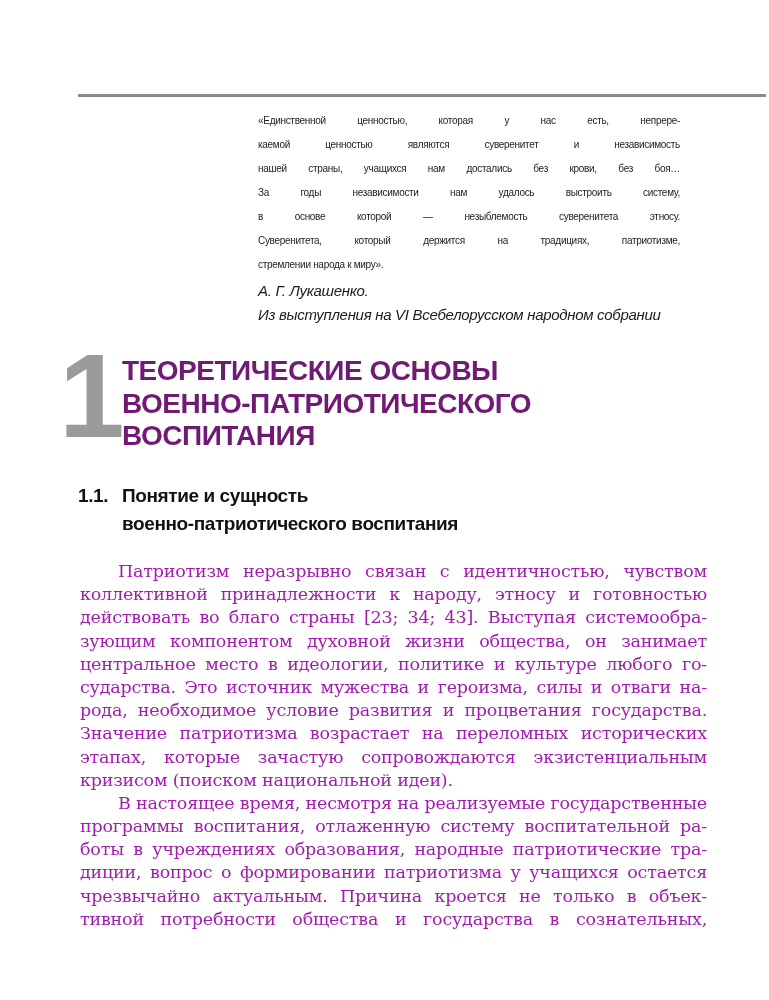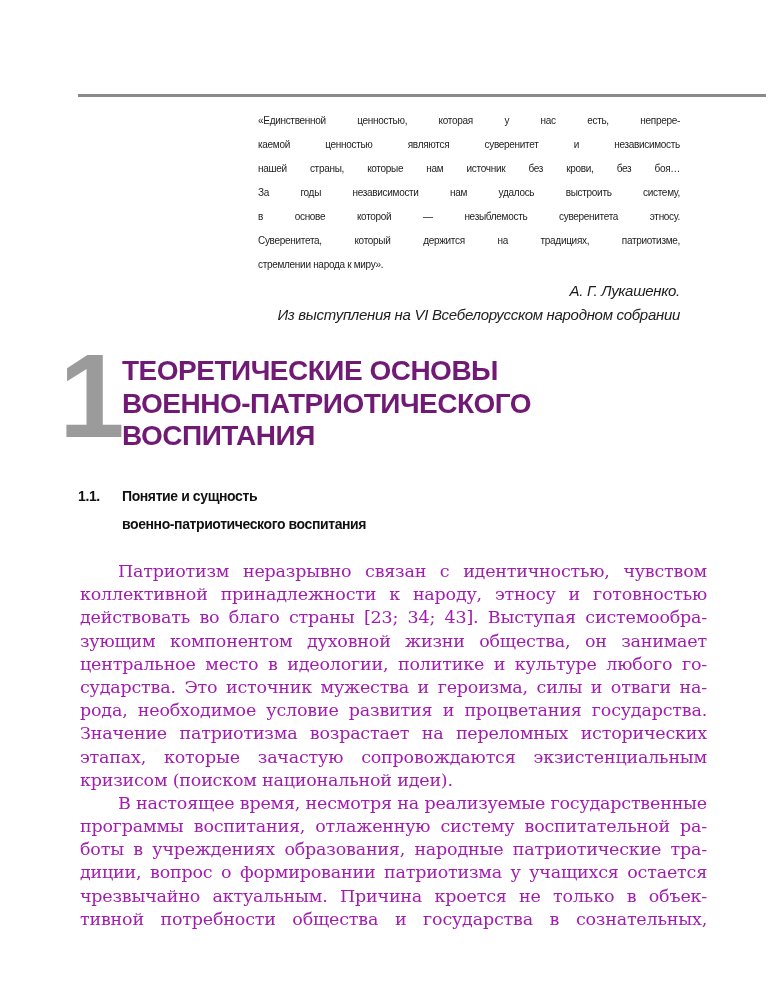--- a/index.html
+++ b/index.html
@@ -46,21 +46,21 @@
     text-align-last: justify;
   }
   .epigraph .quote .tline.ragged {
     text-align-last: left;
   }
   .epigraph .attr {
     font-size: 15px;
     line-height: 24px;
     letter-spacing: -0.3px;
     font-style: italic;
-    text-align: right;
+    text-align: left;
   }
   .epigraph .attr.author {
     margin-top: 2px;
   }
 
   
   .ch-num {
     position: absolute;
     left: 59px;
     top: 337px;
@@ -90,21 +90,21 @@
 
   
   .sec {
     position: absolute;
     left: 78px;
     top: 482px;
     width: 560px;
     display: flex;
     font-weight: bold;
     color: #111111;
-    font-size: 14px;
+    font-size: 19px;
     line-height: 28px;
     letter-spacing: -0.4px;
   }
   .sec .sec-num {
     width: 44px;
     flex: 0 0 44px;
   }
   .sec .sec-title .tline {
     height: 28px;
     overflow: hidden;
@@ -139,21 +139,21 @@
 <body>
 
 <div class="page">
 
   <div class="header-rule"></div>
 
   <div class="epigraph">
     <div class="quote">
         <div class="tline">«Единственной ценностью, которая у нас есть, непрере-</div>
         <div class="tline">каемой ценностью являются суверенитет и независимость</div>
-        <div class="tline">нашей страны, которые нам источник без крови, без боя…</div>
+        <div class="tline">нашей страны, учащихся нам достались без крови, без боя…</div>
         <div class="tline">За годы независимости нам удалось выстроить систему,</div>
         <div class="tline">в основе которой — незыблемость суверенитета этносу.</div>
         <div class="tline">Суверенитета, который держится на традициях, патриотизме,</div>
         <div class="tline ragged">стремлении народа к миру».</div>
       </div>
     <div class="attr author">А. Г. Лукашенко.</div>
     <div class="attr source">Из выступления на VI Всебелорусском народном собрании</div>
   </div>
 
   <div class="ch-num">1</div>

